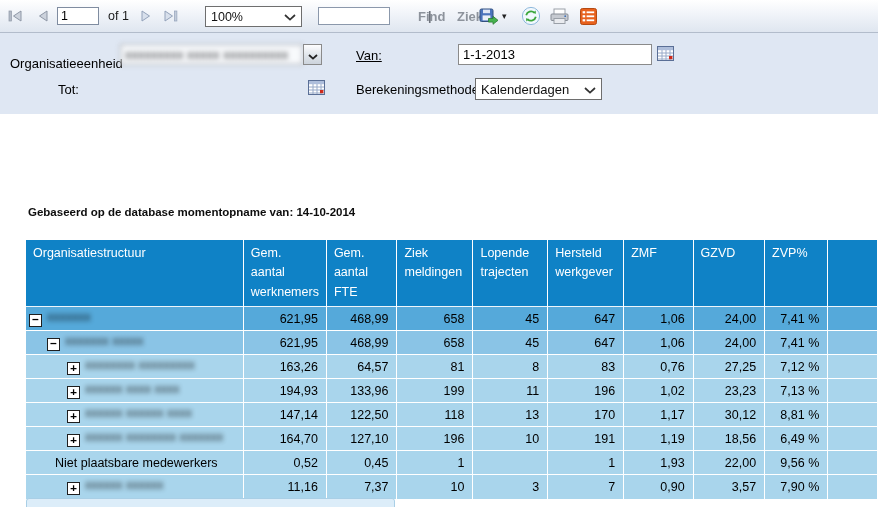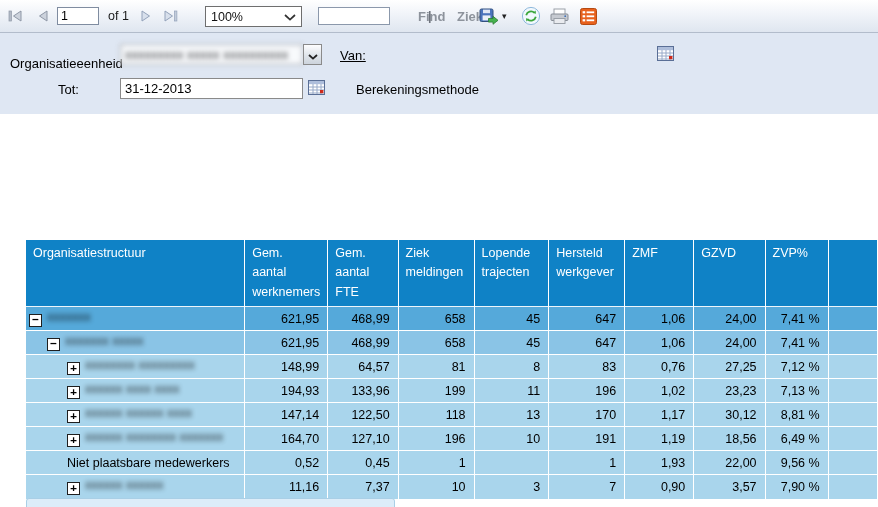--- a/index.html
+++ b/index.html
@@ -84,42 +84,48 @@
     </div>
 
     <div class="plabel" style="left:10px;top:56px;">Organisatieeenheid</div>
     <div class="tbox redacted" style="left:120px;top:44px;width:183px;line-height:19px;">xxxxxxxxx xxxxx  xxxxxxxxxx</div>
     <div class="combo-btn" style="left:303px;top:44px;">
       <span><svg width="10" height="6">
             <polyline points="1,1 5,4.6 9,1" fill="none" stroke="#222" stroke-width="1.8"></polyline>
           </svg></span>
     </div>
 
-    <div class="plabel" style="left:340px;top:48px;text-decoration:underline;">Van:</div>
+    <div class="plabel" style="left:356px;top:48px;text-decoration:underline;">Van:</div>
+    <input class="tbox" style="left: 458px; top: 44px; width: 194px;" value="1-1-2013">
     <button class="calbtn" style="left:657px;top:45px;">
       <svg width="18" height="17" viewBox="0 0 18 17">
         <rect x="0.5" y="1.5" width="16" height="14" fill="#fff" stroke="#5a6f96"></rect>
         <rect x="1" y="2" width="15" height="3.2" fill="#aebedb"></rect>
         <path d="M1 8h15 M1 11h15 M1 14h15 M5 5v10 M9 5v10 M13 5v10" stroke="#98aac8" stroke-width="1"></path>
         <rect x="12" y="11" width="3.4" height="3.2" fill="#cf2a1b"></rect>
       </svg>
     </button>
 
     <div class="plabel" style="left:10px;top:82px;margin-left:48px;">Tot:</div>
-    <input class="tbox" style="left: 120px; top: 78px; width: 183px;" value="31-12-2013">
     <button class="calbtn" style="left:308px;top:79px;">
       <svg width="18" height="17" viewBox="0 0 18 17">
         <rect x="0.5" y="1.5" width="16" height="14" fill="#fff" stroke="#5a6f96"></rect>
         <rect x="1" y="2" width="15" height="3.2" fill="#aebedb"></rect>
         <path d="M1 8h15 M1 11h15 M1 14h15 M5 5v10 M9 5v10 M13 5v10" stroke="#98aac8" stroke-width="1"></path>
         <rect x="12" y="11" width="3.4" height="3.2" fill="#cf2a1b"></rect>
       </svg>
     </button>
 
     <div class="plabel" style="left:356px;top:82px;">Berekeningsmethode</div>
+    <div class="select" style="left:475px;top:78px;width:127px;">
+      <span>Kalenderdagen</span>
+      <span><svg width="12" height="7">
+            <polyline points="1,1 6,5.6 11,1" fill="none" stroke="#333" stroke-width="1.7"></polyline>
+          </svg></span>
+    </div>
   </div>
 
   <div class="splitter">
     <div class="splitter-handle">
       <span class="tri-up"></span>
     </div>
   </div>
 
   <div class="toolbar">
     <div class="tool" style="left:8px;">
@@ -217,20 +223,21 @@
           <rect x="2.6" y="7.2" width="2.6" height="2.2" fill="#fff"></rect>
           <rect x="2.6" y="11.2" width="2.6" height="2.2" fill="#fff"></rect>
           <rect x="6.6" y="3.4" width="7.6" height="1.8" fill="#fff"></rect>
           <rect x="6.6" y="7.4" width="7.6" height="1.8" fill="#fff"></rect>
           <rect x="6.6" y="11.4" width="7.6" height="1.8" fill="#fff"></rect>
         </svg>
       </button>
     </div>
   </div>
 
+  <div class="rsubtitle">Gebaseerd op de database momentopname van: 14-10-2014</div>
 
   <table class="rtable">
     <colgroup>
       <col style="width:222px">
         <col style="width:83px">
         <col style="width:77px">
         <col style="width:77px">
       <col style="width:78px">
         <col style="width:77px">
         <col style="width:78px">
@@ -272,21 +279,21 @@
           <td>658</td>
           <td>45</td>
           <td>647</td>
           <td>1,06</td>
           <td>24,00</td>
           <td>7,41 %</td>
           <td></td>
         </tr>
         <tr class="lvl2">
           <td class="org-cell" style="padding-left: 41px;"><span class="toggle">+</span><span class="org-label redacted">xxxxxxxx xxxxxxxxx</span></td>
-          <td>148,99</td>
+          <td>163,26</td>
           <td>64,57</td>
           <td>81</td>
           <td>8</td>
           <td>83</td>
           <td>0,76</td>
           <td>27,25</td>
           <td>7,12 %</td>
           <td></td>
         </tr>
         <tr class="lvl2">
@@ -319,21 +326,21 @@
           <td>127,10</td>
           <td>196</td>
           <td>10</td>
           <td>191</td>
           <td>1,19</td>
           <td>18,56</td>
           <td>6,49 %</td>
           <td></td>
         </tr>
         <tr class="lvl2">
-          <td class="org-cell" style="padding-left: 41px;"><span class="org-label">Niet plaatsbare medewerkers</span></td>
+          <td class="org-cell" style="padding-left: 29px;"><span class="org-label">Niet plaatsbare medewerkers</span></td>
           <td>0,52</td>
           <td>0,45</td>
           <td>1</td>
           <td></td>
           <td>1</td>
           <td>1,93</td>
           <td>22,00</td>
           <td>9,56 %</td>
           <td></td>
         </tr>

